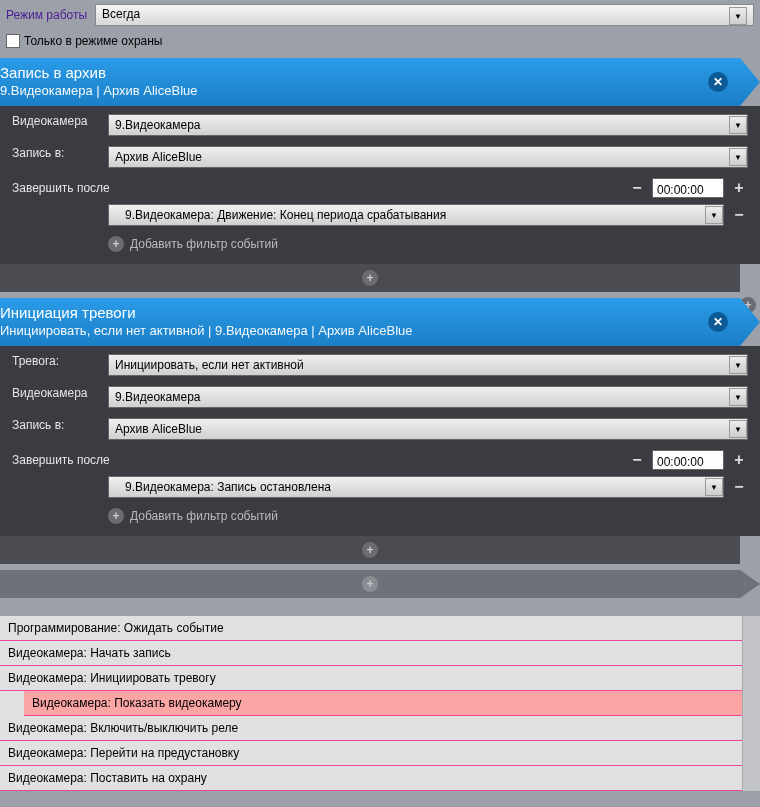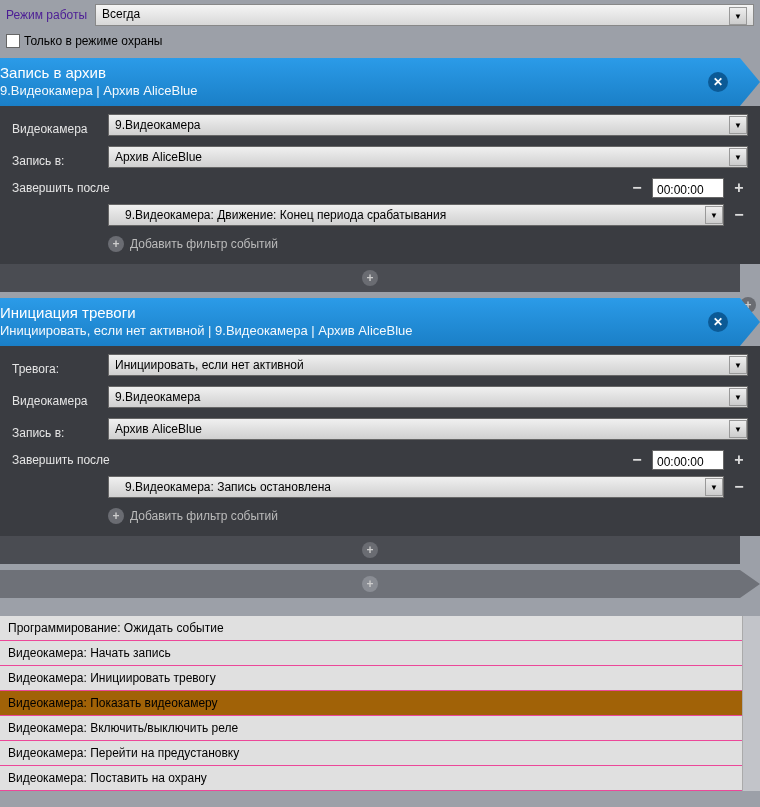--- a/index.html
+++ b/index.html
@@ -16,21 +16,21 @@
   .ribbon-wrap { position: relative; display: flex; }
   .ribbon { flex: 1; padding: 6px 12px 8px 0; color: #fff; position: relative; }
   .ribbon-blue { background: linear-gradient(#2b9be8,#1a7fc7); }
   .ribbon-title { font-size: 15px; font-weight: 400; }
   .ribbon-sub { font-size: 13px; opacity: 0.95; margin-top: 2px; }
   .ribbon-close { width: 20px; height: 20px; border-radius: 50%; background: #0b5a96; color: #fff; display: flex; align-items: center; justify-content: center; position: absolute; right: 12px; top: 50%; transform: translateY(-50%); font-weight: bold; cursor: pointer; }
   .ribbon-point { width: 20px; background: linear-gradient(#2b9be8,#1a7fc7); clip-path: polygon(0 0, 100% 50%, 0 100%); }
   .ribbon-point-gray { width: 20px; background: #6e7178; clip-path: polygon(0 0, 100% 50%, 0 100%); }
   
   .panel { background: #3a3c41; padding: 8px 12px; }
-  .field-row { display: flex; align-items: flex-end; margin-bottom: 10px; gap: 4px; }
+  .field-row { display: flex; align-items: flex-start; margin-bottom: 10px; gap: 4px; }
   .field-label { width: 92px; color: #e5e5e5; }
   .field-select { flex: 1; height: 22px; background: linear-gradient(#f0f0f0,#d0d0d0); border: 1px solid #666; display: flex; align-items: center; justify-content: space-between; padding-left: 6px; }
   
   .finish-row { display: flex; align-items: center; gap: 6px; margin-bottom: 6px; }
   .finish-label { color: #e5e5e5; flex: 1; }
   .pm-btn { width: 18px; height: 18px; color: #ddd; display: flex; align-items: center; justify-content: center; font-size: 16px; font-weight: bold; cursor: pointer; }
   .time-input { width: 72px; height: 20px; background: #fff; border: 1px solid #666; padding: 0 4px; display: flex; align-items: flex-end; }
   
   .filter-row { display: flex; align-items: center; margin-left: 96px; gap: 6px; margin-bottom: 6px; }
   .filter-select { flex: 1; height: 22px; background: linear-gradient(#f0f0f0,#d0d0d0); border: 1px solid #666; display: flex; align-items: center; justify-content: space-between; padding-left: 16px; }
@@ -39,21 +39,21 @@
   .circle-plus { width: 16px; height: 16px; border-radius: 50%; background: #6a6c72; color: #ccc; display: flex; align-items: center; justify-content: center; font-size: 12px; font-weight: bold; }
   
   .add-bar { background: #4a4c52; height: 28px; display: flex; align-items: center; justify-content: center; }
   
   .side-plus-row { display: flex; align-items: center; }
   .side-plus { width: 24px; display: flex; align-items: center; justify-content: center; }
   
   .list-area { margin-top: 18px; display: flex; }
   .list-body { flex: 1; background: #e0e0e0; }
   .list-item { padding: 5px 8px; border-bottom: 1px solid #ec4899; color: #000; cursor: pointer; }
-  .list-item.selected { background: #a16207; color: #000; }
+  .list-item.selected { background: #fca5a5; color: #000; margin-left: 24px; }
   .list-scroll { width: 18px; background: #c2c4c9; border-left: 1px solid #aaa; }
   
   .gray-ribbon { background: #6e7178; height: 28px; flex:1; display:flex; align-items:center; justify-content:center; }
 </style>
 </head>
 <body>
 
 <div class="top-row">
   <span class="top-label">Режим работы</span>
   <div class="top-select">

